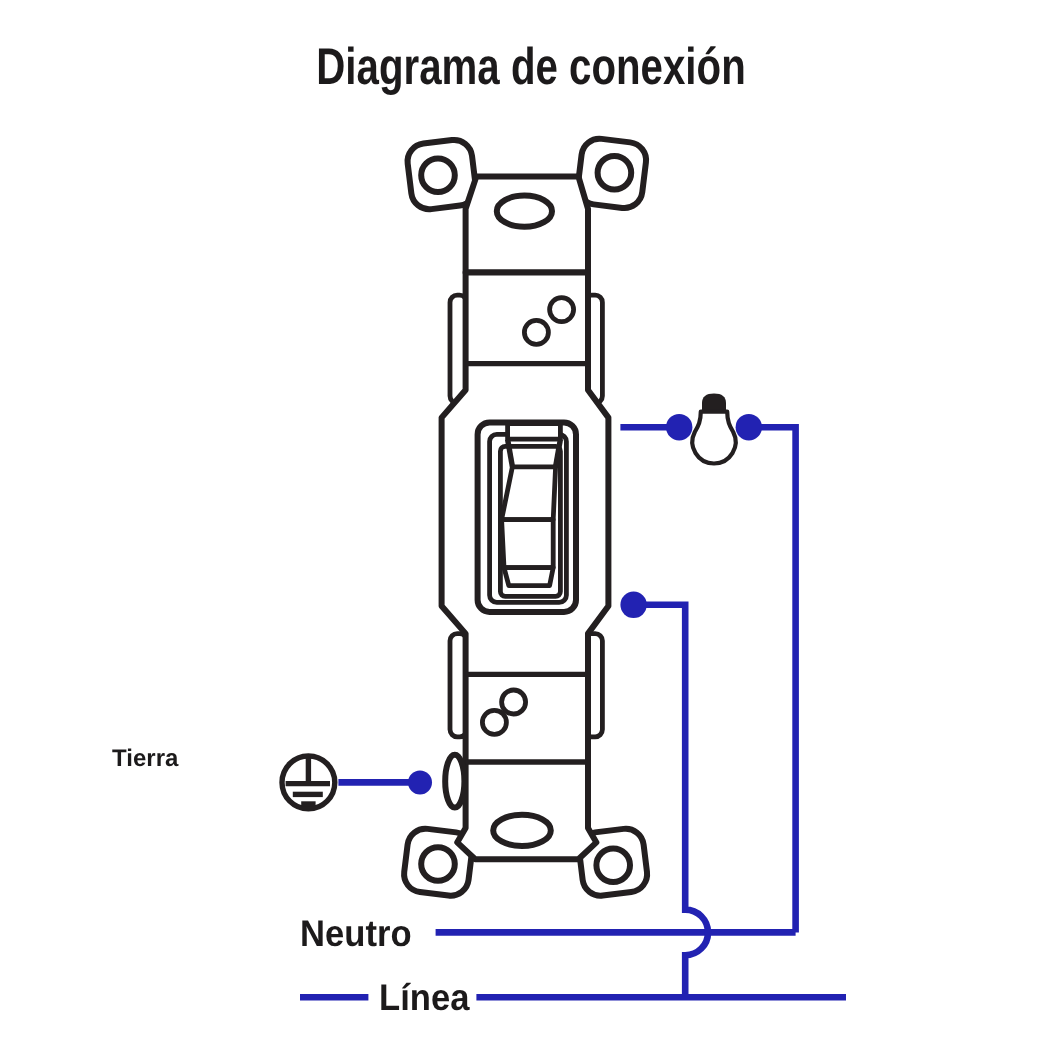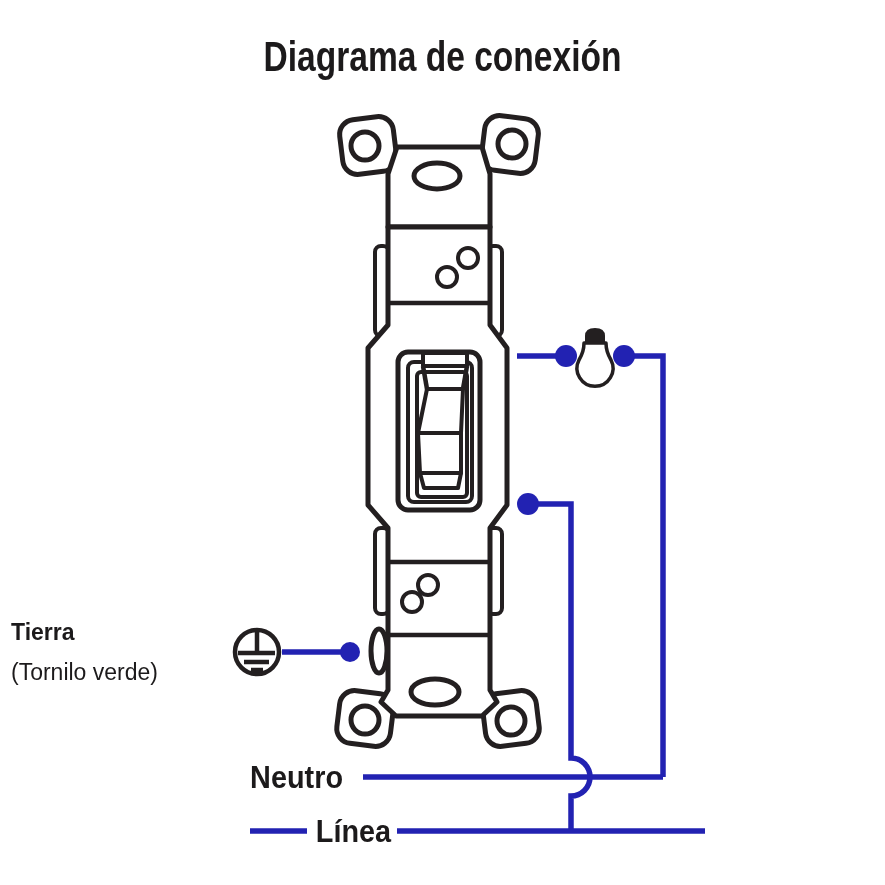--- a/index.html
+++ b/index.html
@@ -4,21 +4,21 @@
 <style>
   :root{ --wire:#2222b2; --ink:#231f20; --bg:#ffffff; }
   html,body{margin:0;padding:0;background:var(--bg);}
   .canvas{position:relative;width:705px;height:885px;background:var(--bg);overflow:hidden;
           font-family:"Liberation Sans", sans-serif;color:#1c1a1b;}
   .canvas svg{position:absolute;left:0;top:0;}
   .title{position:absolute;left:0;top:35px;width:885px;text-align:center;
          font-size:43px;font-weight:700;line-height:1;letter-spacing:0;
          transform:scaleX(0.78);transform-origin:50% 50%;white-space:nowrap;}
   .lbl{position:absolute;white-space:nowrap;}
-  .tierra{left:11px;top:612px;width:220px;text-align:left;font-size:23px;line-height:40px;}
+  .tierra{left:11px;top:612px;width:220px;text-align:center;font-size:20px;line-height:40px;}
   .tierra .b1{font-weight:700;}
   .neutro{left:193px;top:760px;width:150px;text-align:right;font-size:31px;font-weight:700;
           transform:scaleX(0.93);transform-origin:100% 50%;}
   .linea{left:297px;top:814px;width:113px;text-align:center;font-size:31px;font-weight:700;
          transform:scaleX(0.93);transform-origin:50% 50%;}
   
   .ko{fill:#fff;stroke:var(--ink);stroke-width:5;stroke-linejoin:round;}
   .k4{fill:#fff;stroke:var(--ink);stroke-width:4;stroke-linejoin:round;}
   .k3{fill:#fff;stroke:var(--ink);stroke-width:3.5;stroke-linejoin:round;}
   .kl{fill:none;stroke:var(--ink);stroke-width:4.5;}
@@ -114,18 +114,17 @@
       <circle class="gnd" cx="257" cy="652" r="22" fill="#fff"></circle>
       <line class="gnd" x1="257" y1="631" x2="257" y2="653"></line>
       <line class="gnd" x1="238" y1="653" x2="275" y2="653"></line>
       <line class="gnd" x1="244" y1="662" x2="269" y2="662"></line>
       <line class="gnd" x1="251" y1="670" x2="263" y2="670"></line>
     </g>
   </svg>
 
   <div class="lbl tierra">
     <div class="b1">Tierra</div>
-    <div>(Tornilo verde)</div>
   </div>
   <div class="lbl neutro">Neutro</div>
   <div class="lbl linea">Línea</div>
 
 </div>
 
 </body></html>

